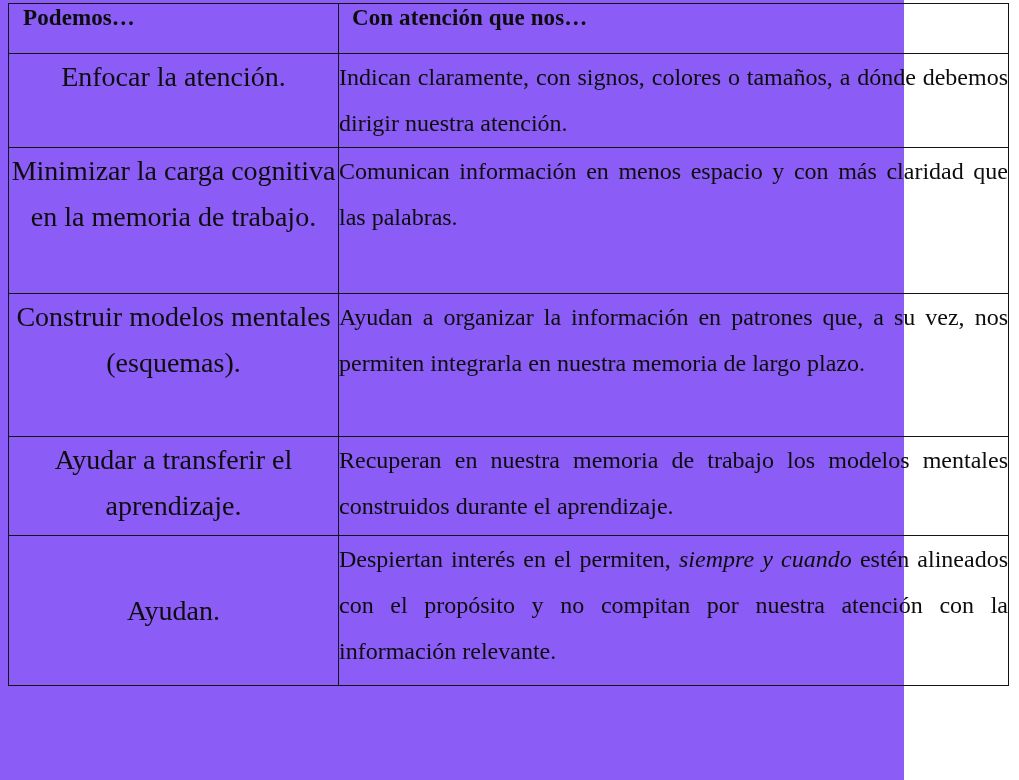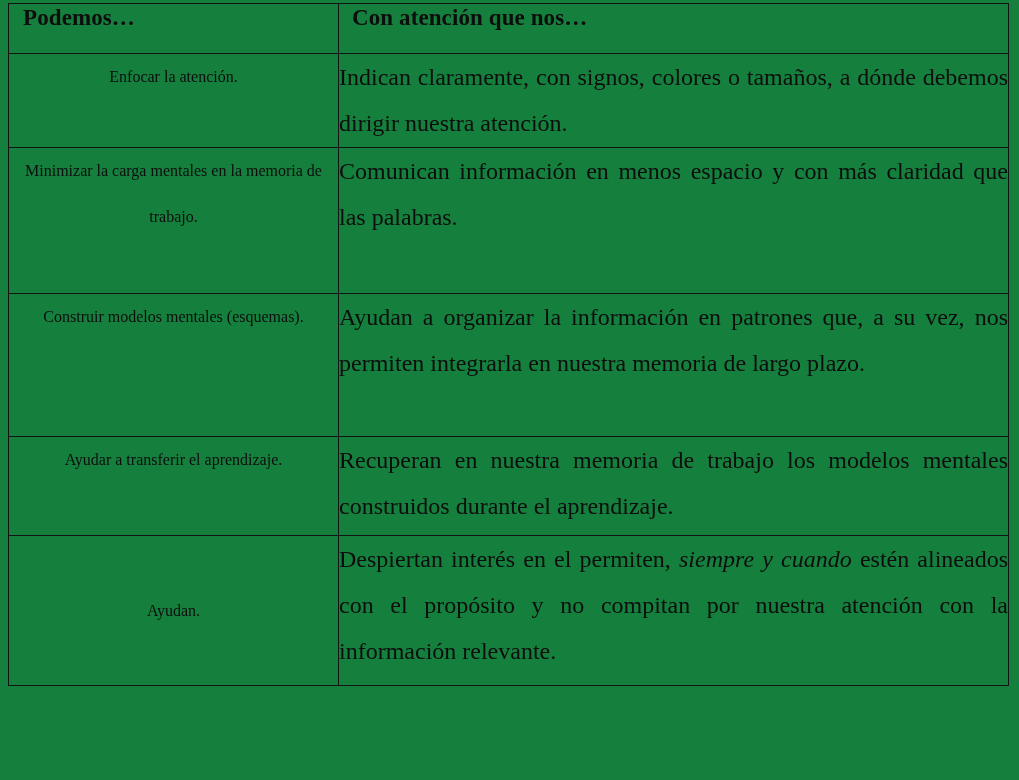--- a/index.html
+++ b/index.html
@@ -10,23 +10,23 @@
   body {
     width: 1019px;
     height: 780px;
     font-family: "Liberation Serif", "DejaVu Serif", serif;
     color: #0d0d0d;
     overflow: hidden;
   }
 
   .page {
     position: relative;
-    width: 1019px;
+    width: 904px;
     height: 780px;
-    background: #15803d;
+    background: #8b5cf6;
   }
 
   table.benefits-table {
     position: absolute;
     left: 8px;
     top: 3px;
     width: 1000px;
     border-collapse: collapse;
     table-layout: fixed;
   }
@@ -54,21 +54,21 @@
     padding: 0 0 0 14px;
     letter-spacing: 0.1px;
   }
   .hdr-cell.right .hdr-text {
     padding-left: 13px;
   }
 
   
   .left-cell {
     text-align: center;
-    font-size: 16px;
+    font-size: 28px;
     line-height: 46px;
     padding: 9px 16px 10px 16px;
   }
   .left-cell.vcenter {
     vertical-align: middle;
     padding-top: 0;
     padding-bottom: 0;
   }
 
   
@@ -125,21 +125,21 @@
           <p class="para">Enfocar la atención.</p>
         </td>
         <td class="right-cell">
           <p class="para"><span>Indican claramente, con signos, colores o tamaños, a dónde debemos dirigir nuestra atención.</span><em></em><span></span></p>
         </td>
       </tr>
 
 
       <tr class="row-3">
         <td class="left-cell">
-          <p class="para">Minimizar la carga mentales en la memoria de trabajo.</p>
+          <p class="para">Minimizar la carga cognitiva en la memoria de trabajo.</p>
         </td>
         <td class="right-cell">
           <p class="para"><span>Comunican información en menos espacio y con más claridad que las palabras.</span><em></em><span></span></p>
         </td>
       </tr>
 
       <tr class="row-4">
         <td class="left-cell">
           <p class="para">Construir modelos mentales (esquemas).</p>
         </td>

